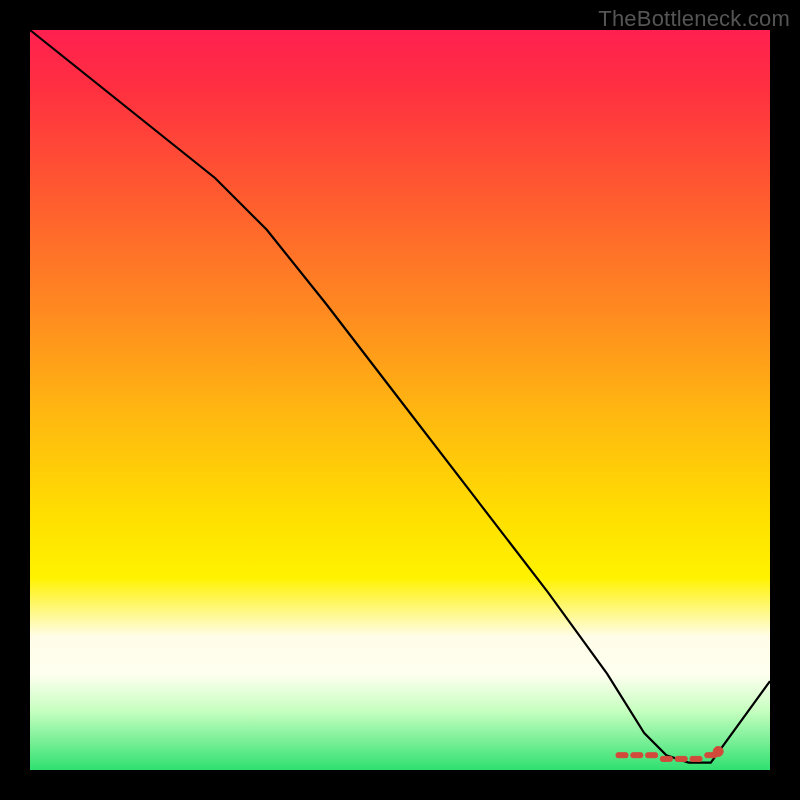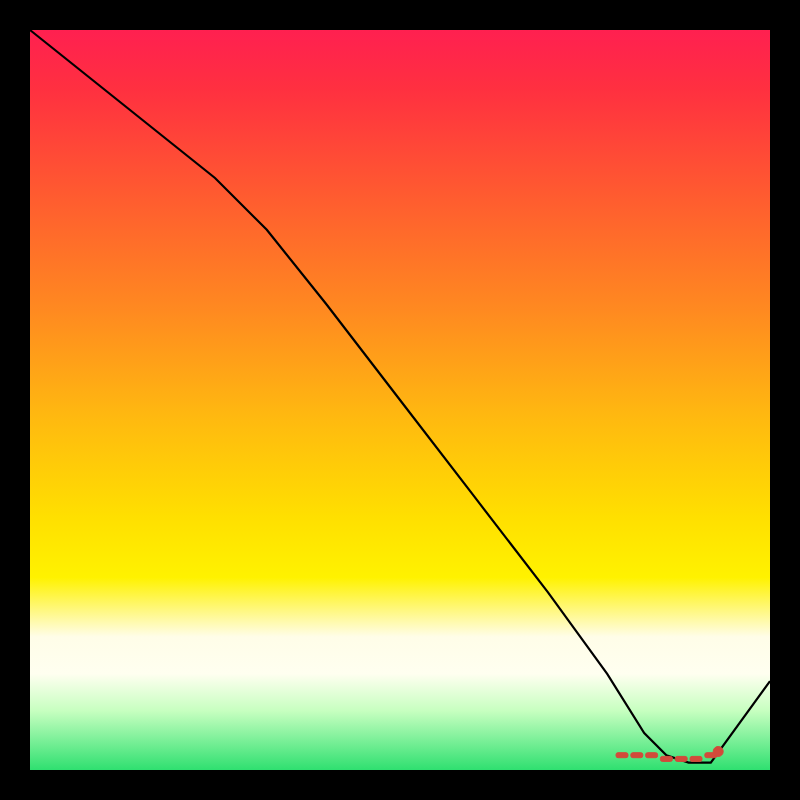--- a/index.html
+++ b/index.html
@@ -67,20 +67,21 @@
     fill: #d24a3a;
     stroke: #d24a3a;
     stroke-width: 1;
   }
 </style>
 </head>
 <body>
 
 <div class="frame">
 
+  <div class="attribution">TheBottleneck.com</div>
 
   <div class="plot">
     <svg viewBox="0 0 740 740" preserveAspectRatio="none">
       <path id="curve-path" class="curve" d="M0.00 0.00 L185.00 148.00 L236.80 199.80 L296.00 273.80 L370.00 370.00 L444.00 466.20 L518.00 562.40 L577.20 643.80 L614.20 703.00 L636.40 725.20 L658.60 732.60 L680.80 732.60 L740.00 651.20"></path>
       <g id="markers-group">
           <rect x="586.00" y="722.70" width="12" height="5" rx="2" class="marker"></rect>
           <rect x="600.80" y="722.70" width="12" height="5" rx="2" class="marker"></rect>
           <rect x="615.60" y="722.70" width="12" height="5" rx="2" class="marker"></rect>
           <rect x="630.40" y="726.40" width="12" height="5" rx="2" class="marker"></rect>
           <rect x="645.20" y="726.40" width="12" height="5" rx="2" class="marker"></rect>

